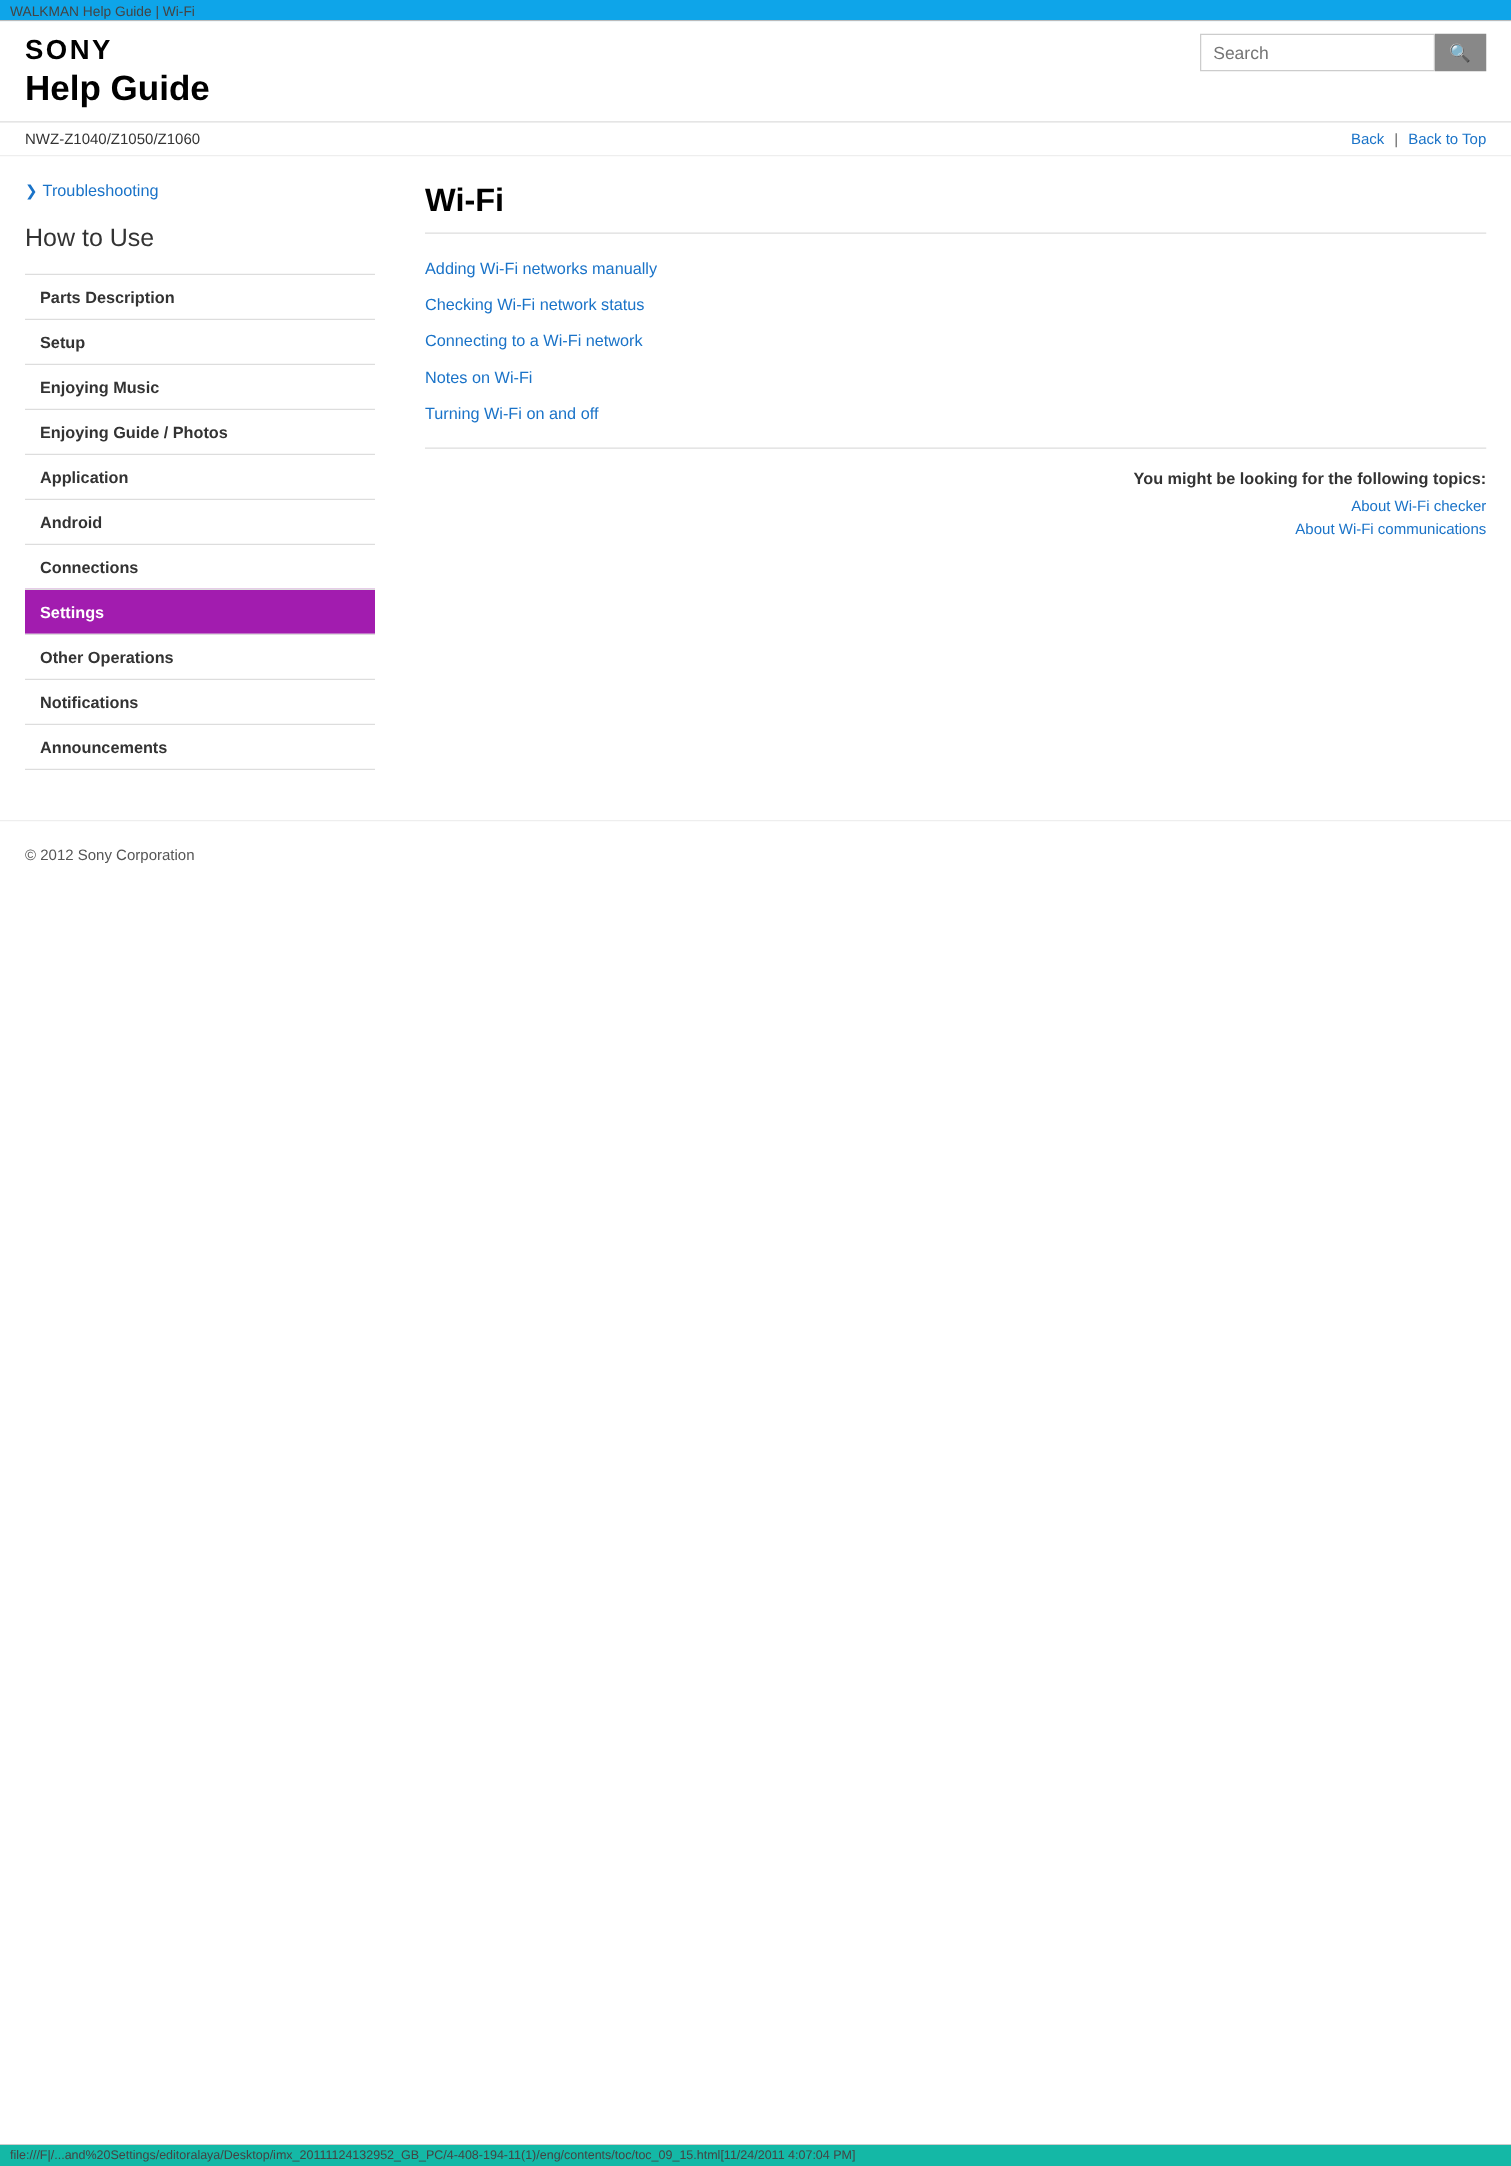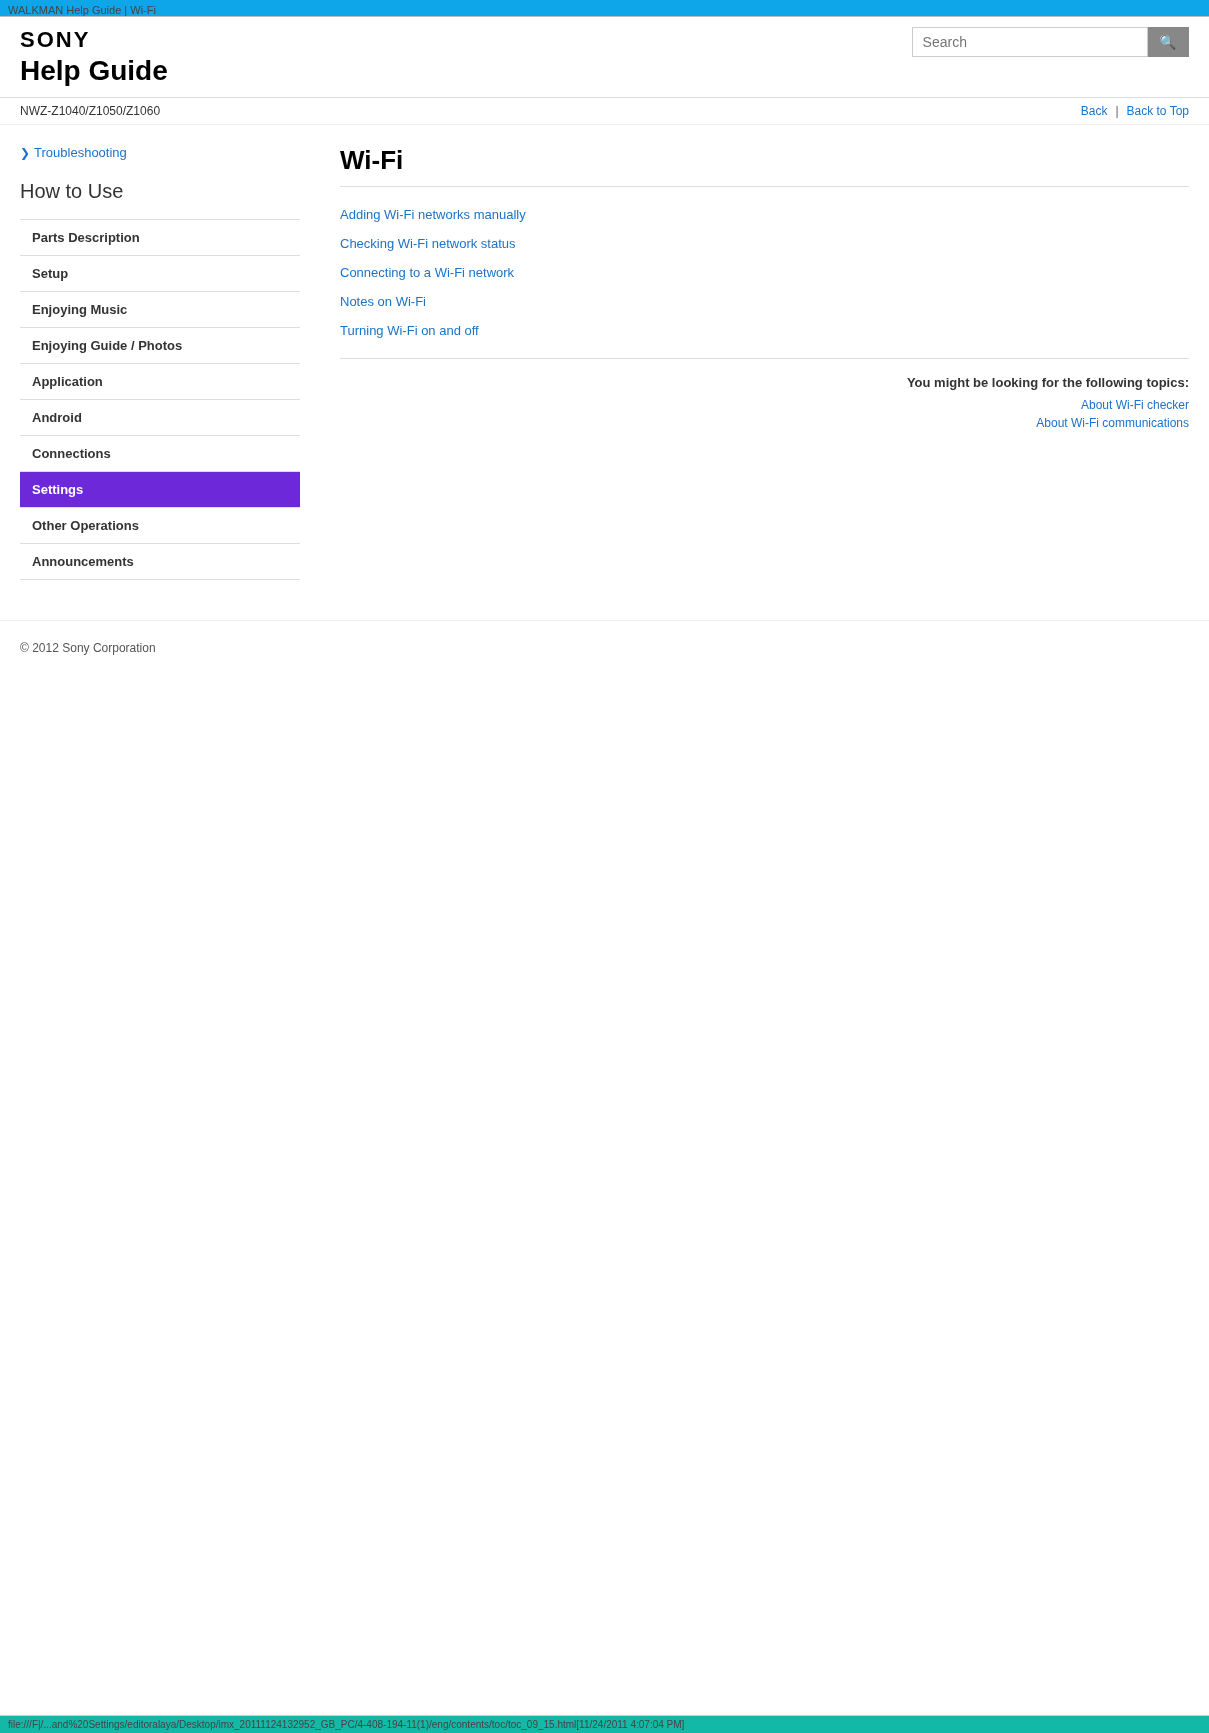--- a/index.html
+++ b/index.html
@@ -36,21 +36,21 @@
       color: #000;
       margin-top: 2px;
     }
     .logo-area { display: flex; flex-direction: column; }
     .search-area { display: flex; align-items: center; }
     .search-input {
       border: 1px solid #ccc;
       padding: 6px 10px;
       font-size: 14px;
       color: #999;
-      width: 236px;
+      width: 188px;
       outline: none;
     }
     .search-button {
       background: #888;
       border: none;
       padding: 7px 12px;
       cursor: pointer;
       margin-left: 0;
     }
     .search-button-icon { color: #fff; font-size: 14px; }
@@ -99,21 +99,21 @@
       padding: 10px 12px;
       font-size: 13px;
       color: #333;
       text-decoration: none;
       border-top: 1px solid #ddd;
       cursor: pointer;
       font-weight: bold;
     }
     .sidebar-item:last-child { border-bottom: 1px solid #ddd; }
     .sidebar-item.active {
-      background: #6d28d9;
+      background: #a21caf;
       color: #fff;
     }
 
     
     .content-area { flex: 1; padding-left: 20px; border-left: none; }
     .content-title {
       font-size: 26px;
       font-weight: bold;
       color: #000;
       margin-bottom: 20px;
@@ -213,20 +213,21 @@
 
     <a class="sidebar-item" href="#">Parts Description</a>
     <a class="sidebar-item" href="#">Setup</a>
     <a class="sidebar-item" href="#">Enjoying Music</a>
     <a class="sidebar-item" href="#">Enjoying Guide / Photos</a>
     <a class="sidebar-item" href="#">Application</a>
     <a class="sidebar-item" href="#">Android</a>
     <a class="sidebar-item" href="#">Connections</a>
     <a class="sidebar-item active" href="#">Settings</a>
     <a class="sidebar-item" href="#">Other Operations</a>
+    <a class="sidebar-item" href="#">Notifications</a>
     <a class="sidebar-item" href="#">Announcements</a>
   </div>
 
   <div class="content-area">
     <div class="content-title">Wi-Fi</div>
 
     <a class="topic-link" href="#">Adding Wi-Fi networks manually</a>
     <a class="topic-link" href="#">Checking Wi-Fi network status</a>
     <a class="topic-link" href="#">Connecting to a Wi-Fi network</a>
     <a class="topic-link" href="#">Notes on Wi-Fi</a>

